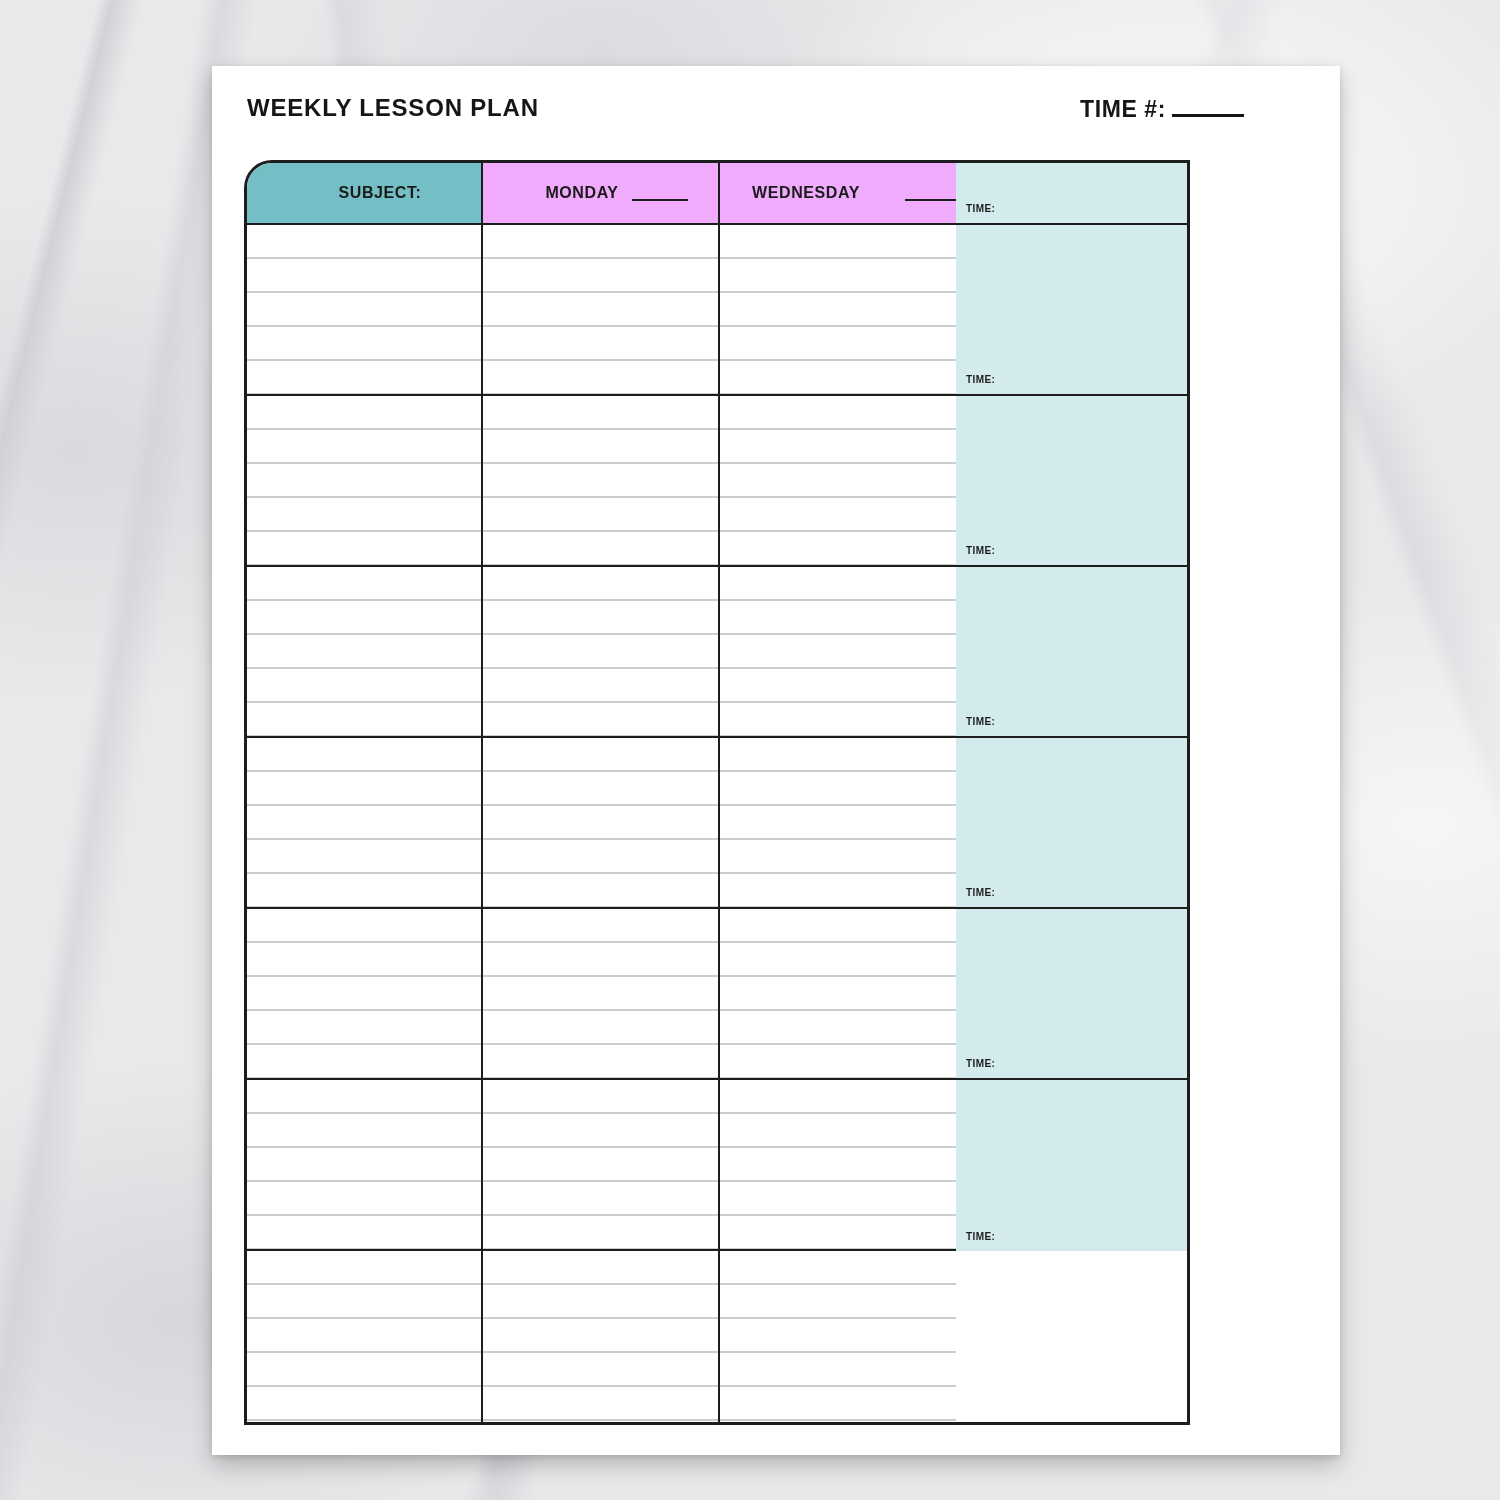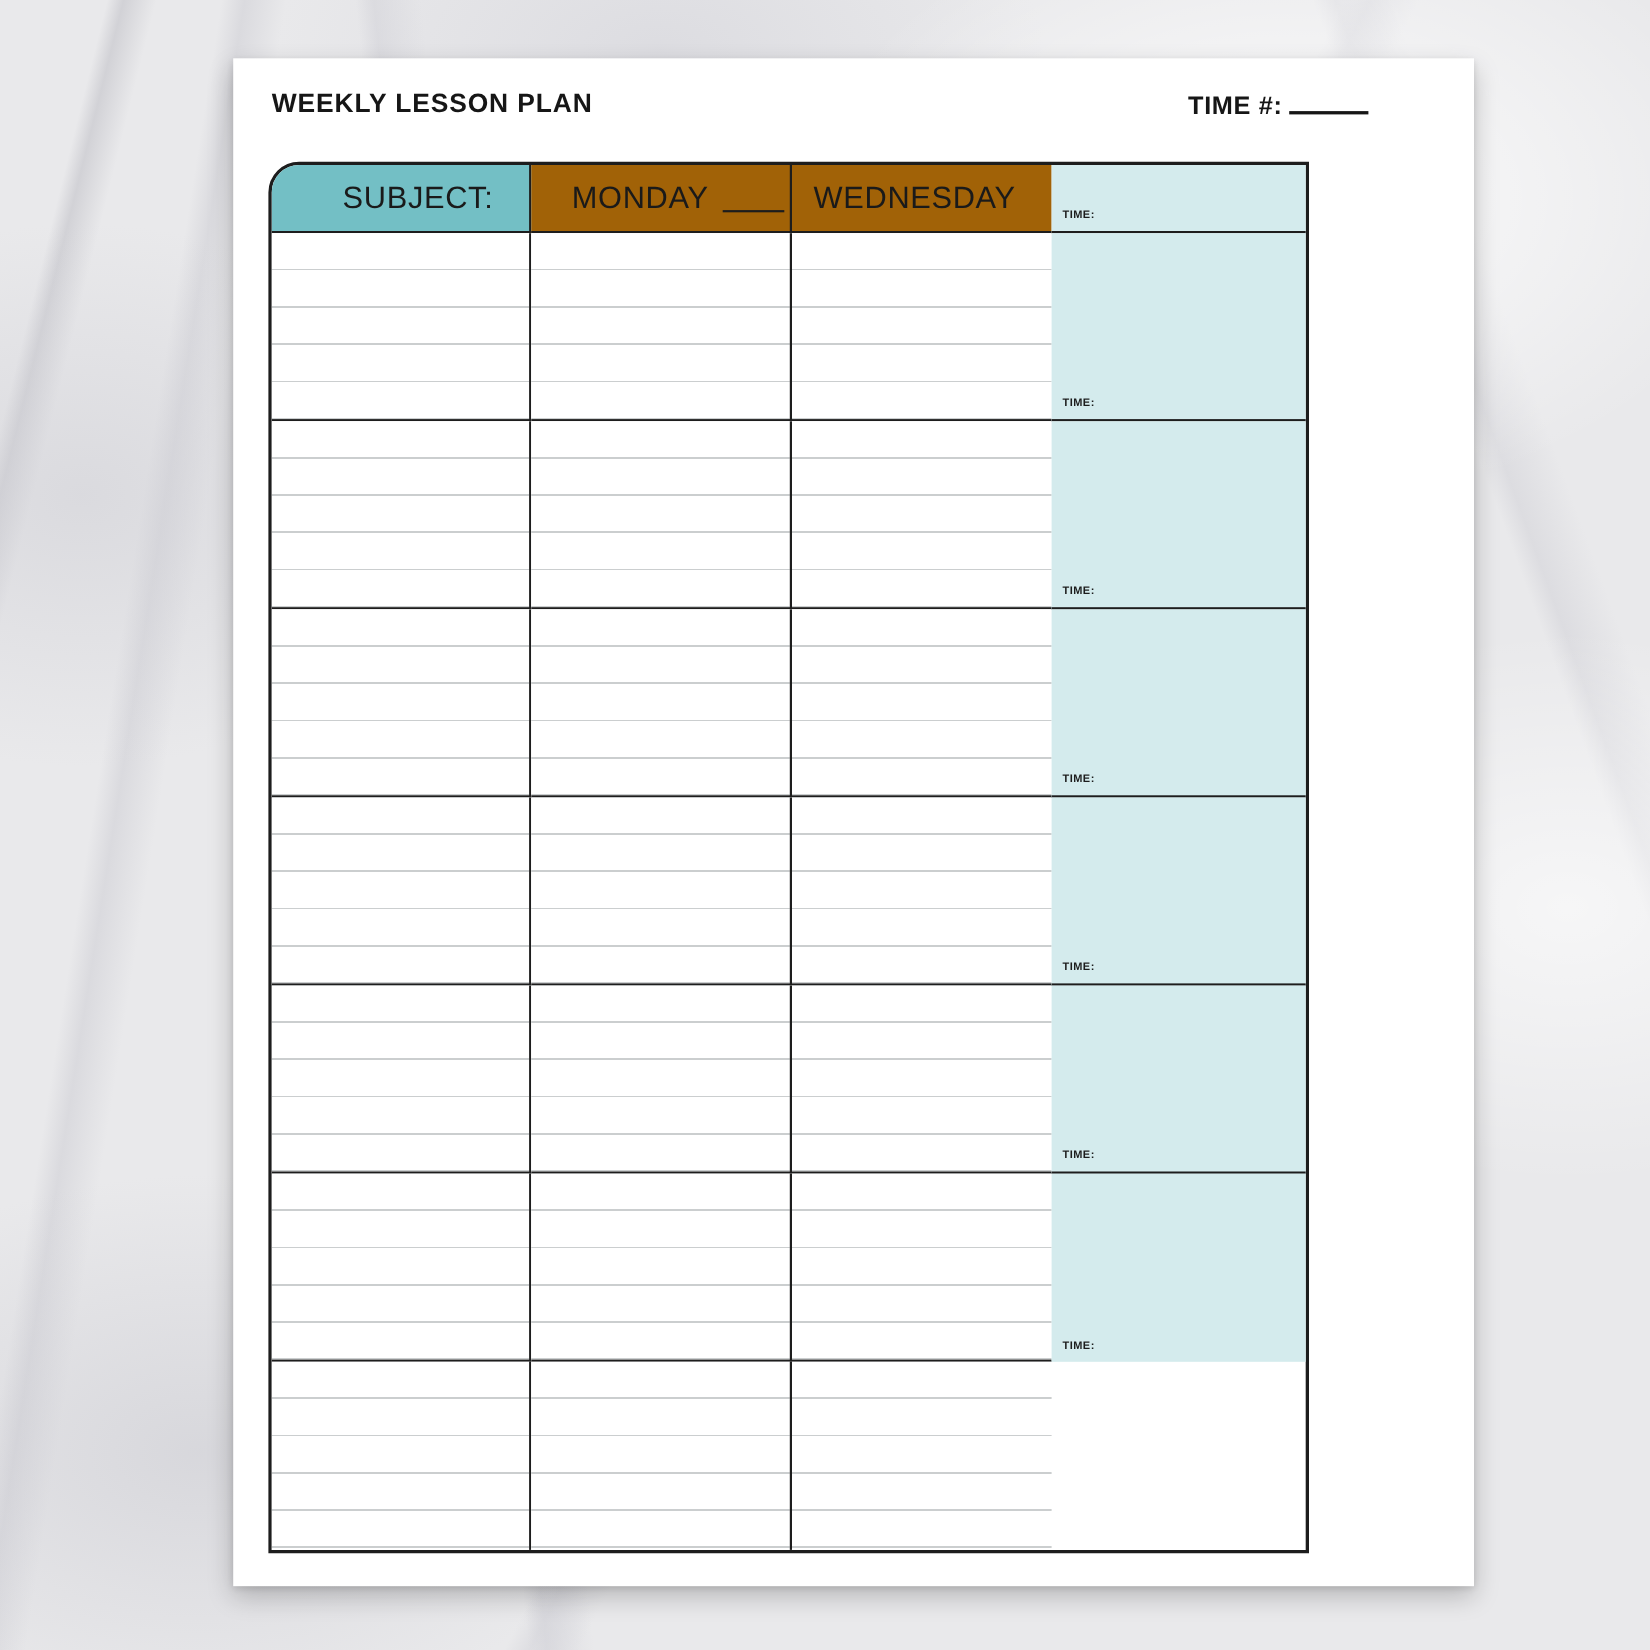--- a/index.html
+++ b/index.html
@@ -27,21 +27,21 @@
       linear-gradient(84deg,  transparent 29%, rgba(210,210,216,0.55) 30%, transparent 32.6%),
       linear-gradient(117deg, transparent 54%, rgba(205,205,212,0.4) 55%, transparent 57%),
       linear-gradient(70deg,  transparent 85%, rgba(208,208,214,0.5) 86%, transparent 88.5%),
       radial-gradient(ellipse 500px 260px at 40% 3%, rgba(212,212,218,0.6), transparent 70%);
   }
 
   
   .page {
     position: absolute;
     left: 212px;
-    top: 53px;
+    top: 66px;
     width: 1128px;
     height: 1389px;
     background: #ffffff;
     box-shadow: 0 10px 22px rgba(0,0,0,0.22), 0 2px 6px rgba(0,0,0,0.12);
   }
 
   
   .page-title {
     position: absolute;
     left: 35px;
@@ -91,29 +91,29 @@
   .th, .subject-cell, .day-cell {
     border-right: 2px solid #1d1d1d;
     border-bottom: 2px solid #1d1d1d;
   }
   .col-last { border-right: none; gap: 32px; }
 
   .th {
     display: flex;
     align-items: center;
     justify-content: center;
-    font-weight: normal;
-    font-size: 28px;
+    font-weight: bold;
+    font-size: 16px;
     letter-spacing: 0.6px;
     color: #1a1a1a;
     white-space: nowrap;
     padding-left: 32px;
   }
   .subject-th { background: #73bfc5; }
-  .day-th     { background: #a16207; }
+  .day-th     { background: #f0abfc; }
 
   .day-blank {
     display: inline-block;
     width: 56px;
     border-bottom: 2.5px solid #1d1d1d;
     height: 0.95em;
     margin-left: 13px;
   }
 
   .subject-cell {

